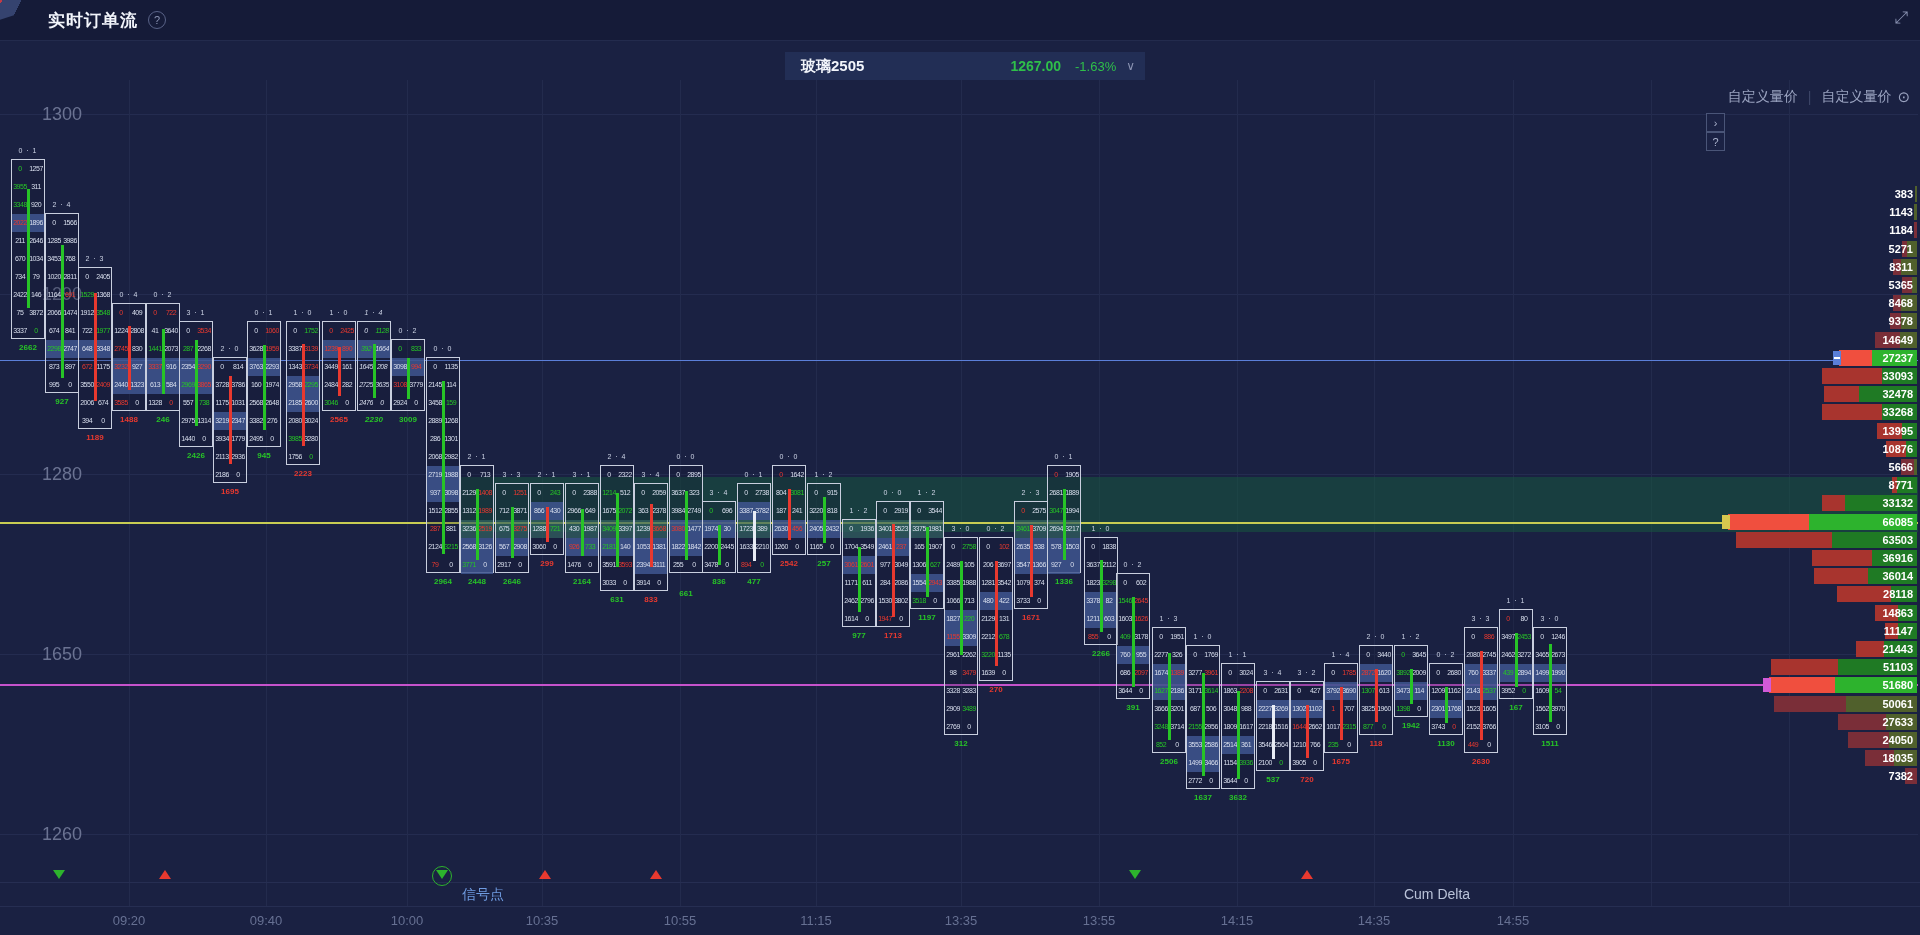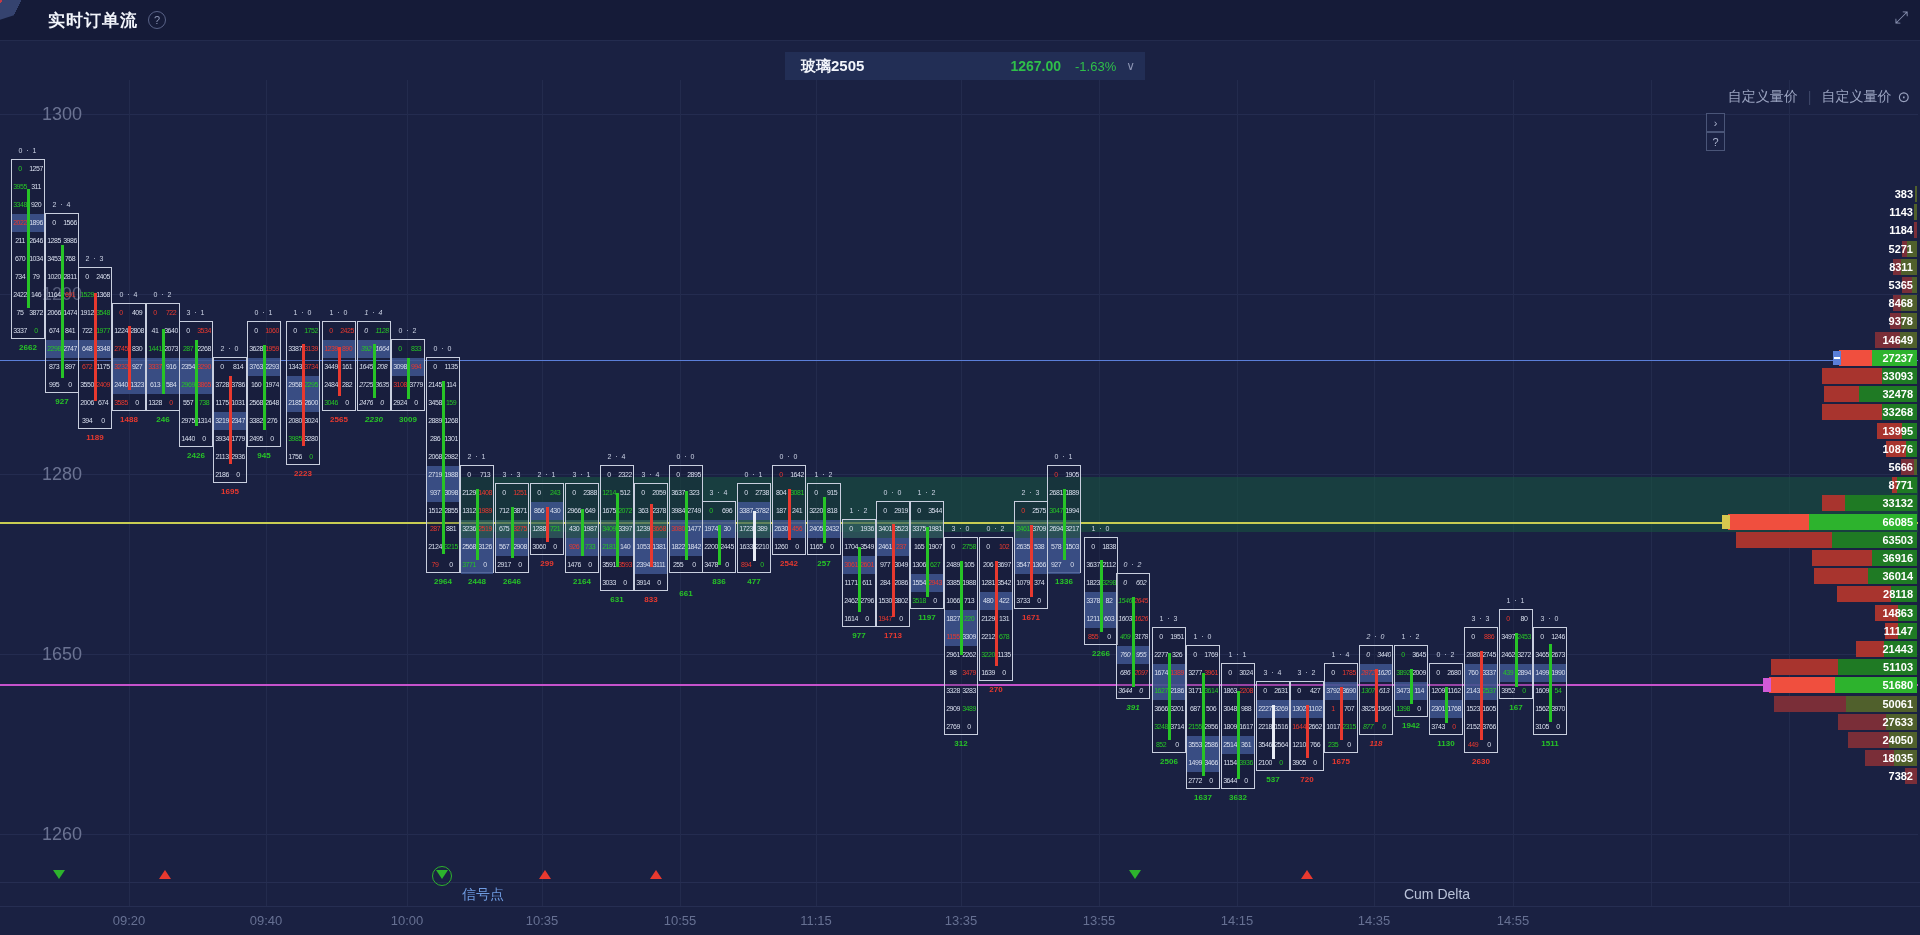--- a/index.html
+++ b/index.html
@@ -729,21 +729,21 @@
         <div class="cell" style="right: 1px; top: 54px; width: 14px;">82</div>
         <div class="rowbg" style="top: 72px; background: rgba(64, 86, 143, 0.85);"></div>
         <div class="cell" style="left: 1px; top: 72px; width: 14px;">1211</div>
         <div class="cell" style="right: 1px; top: 72px; width: 14px;">603</div>
         <div class="cell" style="left: 1px; top: 90px; width: 14px; color: rgb(232, 57, 47);">855</div>
         <div class="cell" style="right: 1px; top: 90px; width: 14px;">0</div>
         <div class="cline" style="top: 21.6px; height: 72px; background: rgb(39, 196, 39);"></div>
         <div class="ctop">1 · 0</div>
         <div class="cbot" style="top: 111px; color: rgb(39, 196, 39);">2266</div>
       </div>
-      <div class="candle" style="left: 1116px; top: 573px; width: 34px; height: 126px; font-style: italic;">
+      <div class="candle" style="left: 1116px; top: 573px; width: 34px; height: 126px;">
         <div class="cell" style="left: 1px; top: 0px; width: 14px;">0</div>
         <div class="cell" style="right: 1px; top: 0px; width: 14px;">602</div>
         <div class="cell" style="left: 1px; top: 18px; width: 14px; color: rgb(39, 196, 39);">1546</div>
         <div class="cell" style="right: 1px; top: 18px; width: 14px; color: rgb(232, 57, 47);">2645</div>
         <div class="cell" style="left: 1px; top: 36px; width: 14px;">1603</div>
         <div class="cell" style="right: 1px; top: 36px; width: 14px; color: rgb(232, 57, 47);">1626</div>
         <div class="cell" style="left: 1px; top: 54px; width: 14px; color: rgb(39, 196, 39);">409</div>
         <div class="cell" style="right: 1px; top: 54px; width: 14px;">3178</div>
         <div class="rowbg" style="top: 72px; background: rgba(64, 86, 143, 0.85);"></div>
         <div class="cell" style="left: 1px; top: 72px; width: 14px;">760</div>
@@ -861,21 +861,21 @@
         <div class="cell" style="left: 1px; top: 36px; width: 14px; color: rgb(232, 57, 47);">1</div>
         <div class="cell" style="right: 1px; top: 36px; width: 14px;">707</div>
         <div class="cell" style="left: 1px; top: 54px; width: 14px;">1017</div>
         <div class="cell" style="right: 1px; top: 54px; width: 14px; color: rgb(39, 196, 39);">2315</div>
         <div class="cell" style="left: 1px; top: 72px; width: 14px; color: rgb(39, 196, 39);">235</div>
         <div class="cell" style="right: 1px; top: 72px; width: 14px;">0</div>
         <div class="cline" style="top: 23.4px; height: 52.2px; background: rgb(232, 57, 47);"></div>
         <div class="ctop">1 · 4</div>
         <div class="cbot" style="top: 93px; color: rgb(232, 57, 47);">1675</div>
       </div>
-      <div class="candle" style="left: 1359px; top: 645px; width: 34px; height: 90px; font-style: italic;">
+      <div class="candle" style="left: 1359px; top: 645px; width: 34px; height: 90px;">
         <div class="cell" style="left: 1px; top: 0px; width: 14px;">0</div>
         <div class="cell" style="right: 1px; top: 0px; width: 14px;">3440</div>
         <div class="rowbg" style="top: 18px; background: rgba(64, 86, 143, 0.85);"></div>
         <div class="cell" style="left: 1px; top: 18px; width: 14px; color: rgb(232, 57, 47);">2872</div>
         <div class="cell" style="right: 1px; top: 18px; width: 14px;">1620</div>
         <div class="cell" style="left: 1px; top: 36px; width: 14px; color: rgb(39, 196, 39);">1307</div>
         <div class="cell" style="right: 1px; top: 36px; width: 14px;">613</div>
         <div class="cell" style="left: 1px; top: 54px; width: 14px;">3825</div>
         <div class="cell" style="right: 1px; top: 54px; width: 14px;">1960</div>
         <div class="cell" style="left: 1px; top: 72px; width: 14px; color: rgb(39, 196, 39);">877</div>

